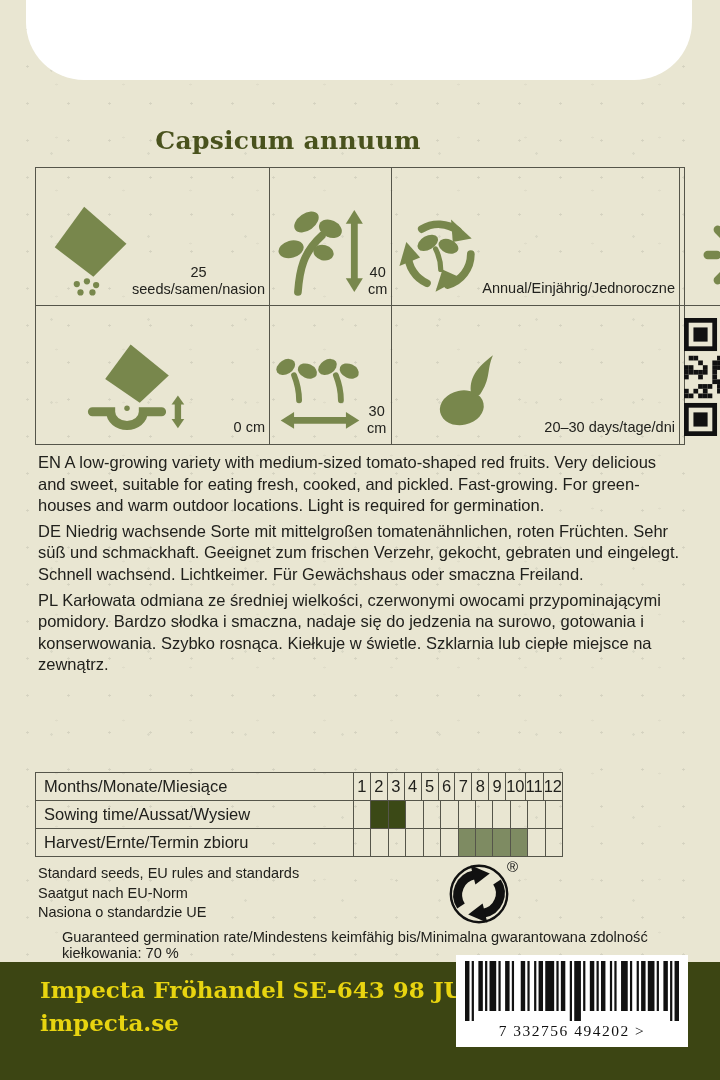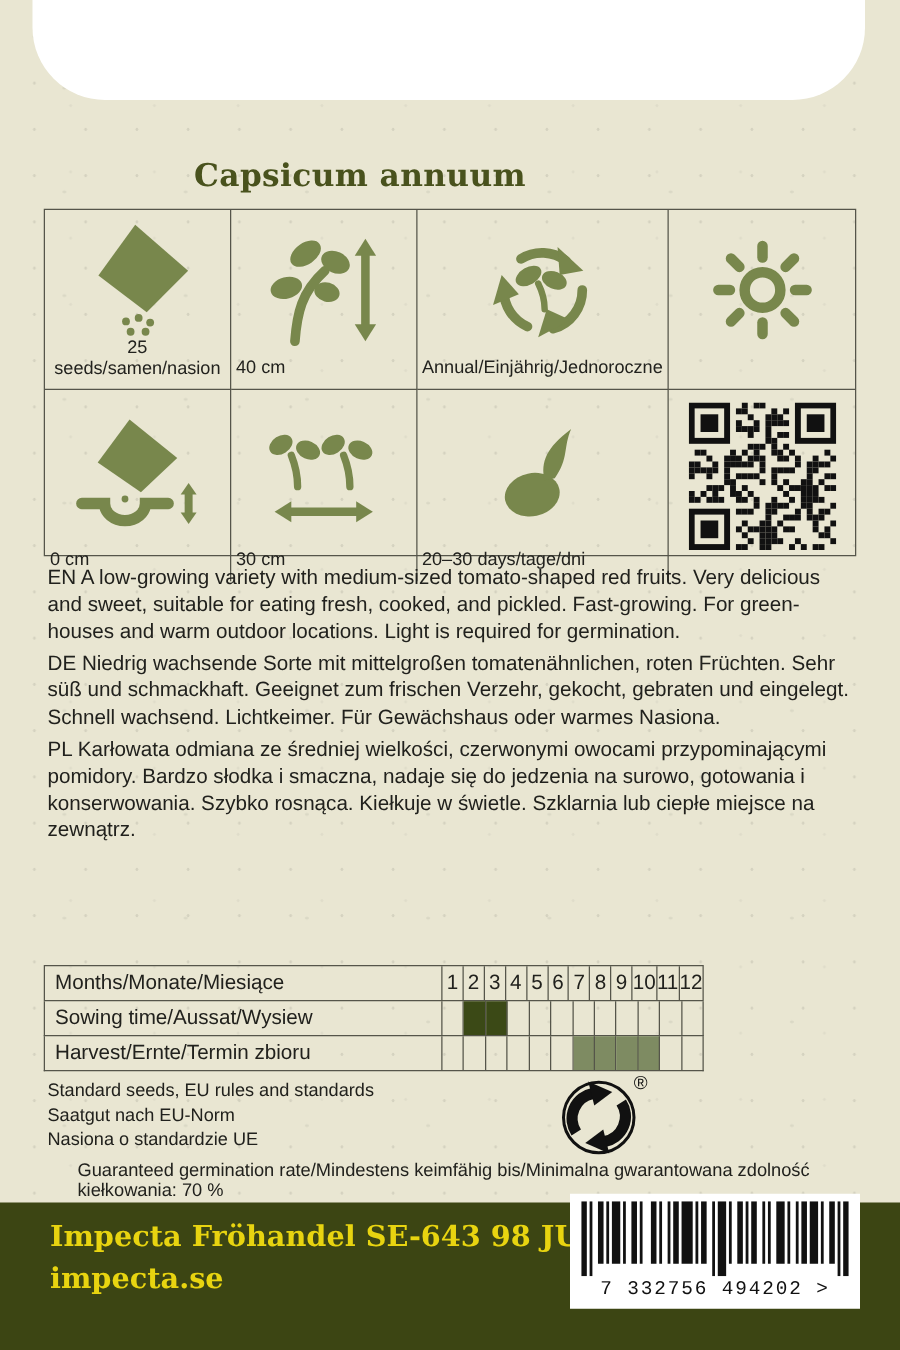--- a/index.html
+++ b/index.html
@@ -25,21 +25,21 @@
   }
   .cutout{position:absolute;left:26px;top:-36px;width:666px;height:116px;
     background:#fff;border-radius:0 0 58px 58px;}
   .title{position:absolute;left:0;top:126px;width:576px;text-align:center;
     font-family:"DejaVu Serif", serif;font-weight:bold;font-size:25px;
     color:var(--dark-green);letter-spacing:.3px;}
   
   .info-grid{position:absolute;left:35px;top:167px;width:648px;height:276px;
     display:grid;grid-template-columns:repeat(4,1fr);grid-template-rows:repeat(2,1fr);
     border:1px solid var(--line);}
-  .info-cell{display:flex;flex-direction:column;align-items:flex-start;
+  .info-cell{display:flex;flex-direction:row;align-items:flex-end;
     padding:10px 4px 8px;box-sizing:border-box;
     border-right:1px solid var(--line);border-bottom:1px solid var(--line);}
   .info-cell:nth-child(4n){border-right:none;}
   .info-cell:nth-child(n+5){border-bottom:none;}
   .icon-box{flex:1;display:flex;align-items:center;justify-content:center;width:100%;}
   .info-label{font-size:14.5px;line-height:16.5px;text-align:center;color:#22221e;min-height:17px;}
   .ico{fill:var(--olive);}
   
   .descs{position:absolute;left:38px;top:452px;width:649px;}
   .desc{margin:0 0 4px;font-size:16.5px;line-height:21.6px;color:var(--ink);}
@@ -63,21 +63,21 @@
   
   .footer{position:absolute;left:0;top:962px;width:720px;height:118px;background:var(--band);}
   .company{position:absolute;left:40px;top:14px;font-family:"DejaVu Serif", serif;
     font-weight:bold;font-size:23px;color:var(--yellow);}
   .website{position:absolute;left:40px;top:47px;font-family:"DejaVu Serif", serif;
     font-weight:bold;font-size:23px;color:var(--yellow);}
   
   .barcode{position:absolute;left:456px;top:955px;width:232px;height:92px;background:#fff;
     box-sizing:border-box;padding:6px 9px 3px;display:flex;flex-direction:column;}
   .barcode svg{width:100%;height:60px;display:block;}
-  .barcode-digits{font-family:Liberation Mono, monospace;font-size:15.5px;color:#111;
+  .barcode-digits{font-family:Liberation Serif, serif;font-size:15.5px;color:#111;
     letter-spacing:1.5px;text-align:center;margin-top:1px;white-space:pre;}
   .qr svg{display:block;}
 </style>
 </head>
 <body>
 
 <div class="page">
 
   <div class="cutout"></div>
 
@@ -402,21 +402,21 @@
             <rect x="22" y="24" width="1" height="1" fill="#111"></rect>
           </svg>
       </div>
       <div class="info-label"></div>
     </div>
 
   </div>
 
   <div class="descs">
     <p class="desc"><b>EN</b> <span>A low-growing variety with medium-sized tomato-shaped red fruits. Very delicious and sweet, suitable for eating fresh, cooked, and pickled. Fast-growing. For green­houses and warm outdoor locations. Light is required for germination.</span></p>
-    <p class="desc"><b>DE</b> <span>Niedrig wachsende Sorte mit mittelgroßen tomatenähnlichen, roten Früchten. Sehr süß und schmackhaft. Geeignet zum frischen Verzehr, gekocht, gebraten und eingelegt. Schnell wachsend. Lichtkeimer. Für Gewächshaus oder warmes Nasiona.</span></p>
+    <p class="desc"><b>DE</b> <span>Niedrig wachsende Sorte mit mittelgroßen tomatenähnlichen, roten Früchten. Sehr süß und schmackhaft. Geeignet zum frischen Verzehr, gekocht, gebraten und eingelegt. Schnell wachsend. Lichtkeimer. Für Gewächshaus oder smaczna Freiland.</span></p>
     <p class="desc"><b>PL</b> <span>Karłowata odmiana ze średniej wielkości, czerwonymi owocami przypominającymi pomidory. Bardzo słodka i smaczna, nadaje się do jedzenia na surowo, gotowania i konserwowania. Szybko rosnąca. Kiełkuje w świetle. Szklarnia lub ciepłe miejsce na zewnątrz.</span></p>
   </div>
 
   <div class="calendar">
     <div class="cal-row">
       <div class="cal-label">Months/Monate/Miesiące</div>
       <div class="cal-cells">
           <div class="cal-cell">1</div>
           <div class="cal-cell">2</div>
           <div class="cal-cell">3</div>

